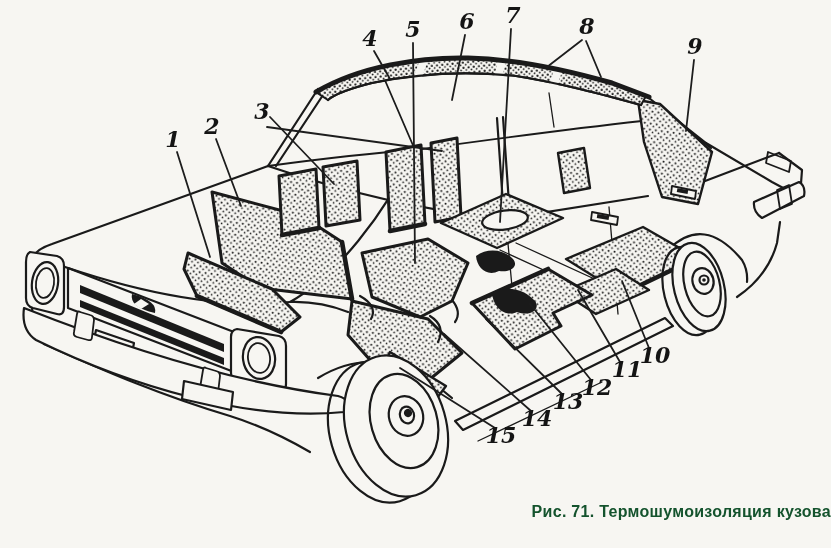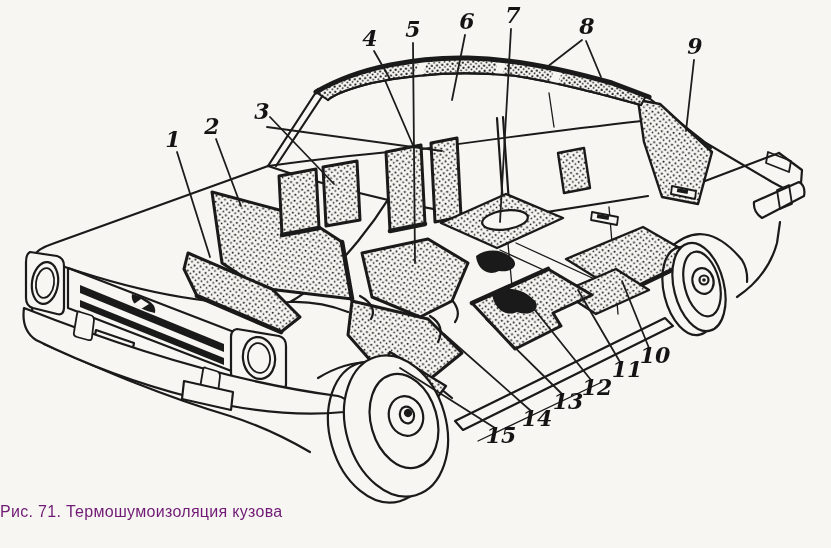--- a/index.html
+++ b/index.html
@@ -16,22 +16,22 @@
   .edge{stroke-width:5;}
   .fillink{fill:#1a1a1a;stroke:none;}
   .bgfill{fill:#f7f6f2;}
   .panel{fill:url(#stip);stroke:#1a1a1a;stroke-width:3;stroke-linejoin:round;stroke-linecap:round;}
   .panel2{fill:url(#stip);stroke:#1a1a1a;stroke-width:2.4;stroke-linejoin:round;}
   .roofband{fill:url(#stipd);stroke:#1a1a1a;stroke-width:2;}
   .gap{stroke:#f7f6f2;stroke-width:8;stroke-linecap:butt;}
   .leader{stroke:#1d1d1d;stroke-width:1.8;stroke-linecap:round;}
   .callout-num{font:italic 700 22px "DejaVu Serif",serif;fill:#141414;text-anchor:middle;dominant-baseline:middle;}
   .caption{
-    position:absolute;left:0;right:0;top:503px;text-align:left;
-    font-weight:400;font-size:16px;color:#701a75;letter-spacing:.3px;
+    position:absolute;left:0;right:0;top:503px;text-align:right;
+    font-weight:700;font-size:16px;color:#14532d;letter-spacing:.3px;
     font-family:"Liberation Sans",sans-serif;
   }
 </style>
 </head>
 <body>
 
 <div class="stage">
   <svg id="diagram" width="831" height="548" viewBox="0 0 831 548">
     <defs>
       <pattern id="stip" width="6" height="6" patternUnits="userSpaceOnUse" patternTransform="rotate(8)">

